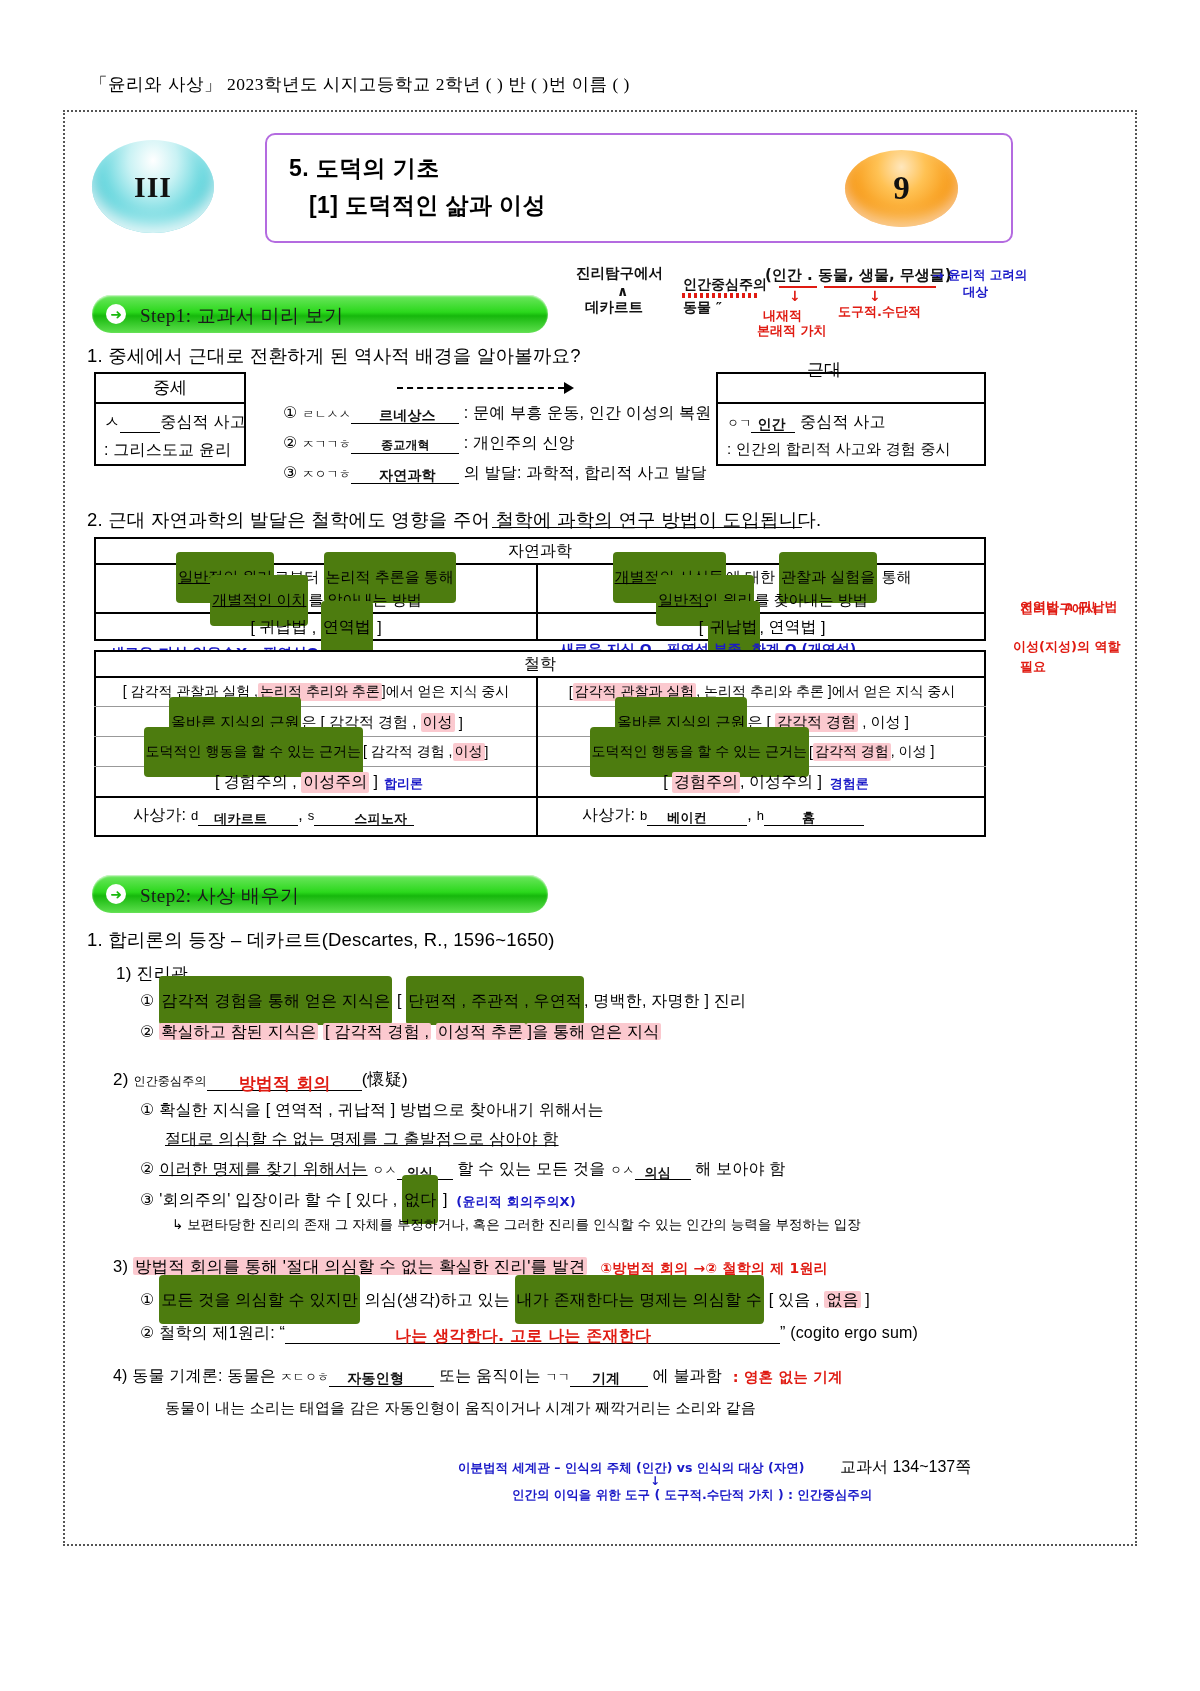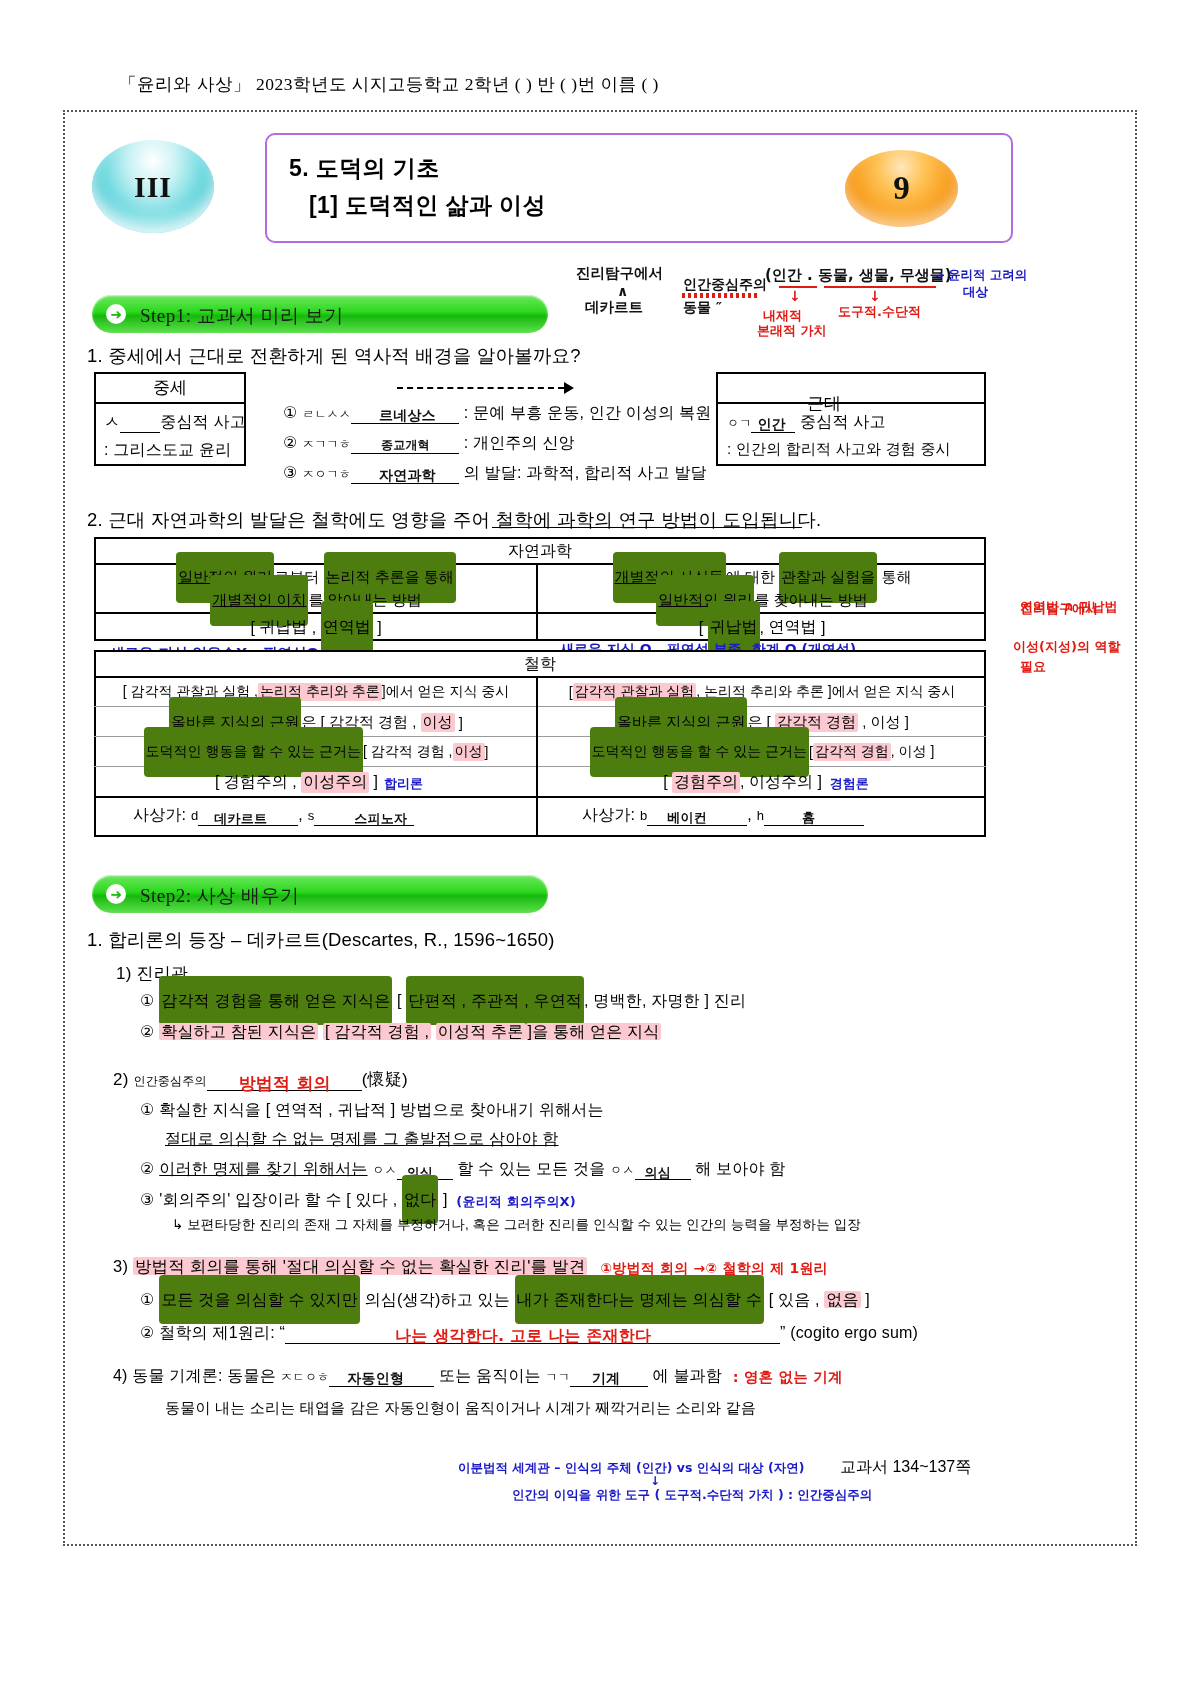--- a/index.html
+++ b/index.html
@@ -12,21 +12,21 @@
     overflow:hidden;
   }
   .page{position:absolute;inset:0;}
 
   
   .hdr{
     position:absolute;left:90px;top:72px;width:1020px;
     font-size:17.5px;letter-spacing:.5px;white-space:nowrap;
     font-family:"Liberation Serif","DejaVu Serif",serif;
   }
-  .hdr .bk{font-family:"DejaVu Sans",sans-serif;margin-left:29px;}
+  .hdr .bk{font-family:"DejaVu Sans",sans-serif;}
 
   
   .sheet{
     position:absolute;left:63px;top:110px;width:1074px;height:1436px;
     border:2px dotted #555;
     box-sizing:border-box;
   }
 
   
   .chapbubble{
@@ -176,21 +176,21 @@
     <span>: 개인주의 신앙</span>
   </div>
   <div class="sub" style="left:283px;top:463px;font-size:16px;">
     <span>③</span>
     <span style="font-size:12px;">ㅈㅇㄱㅎ</span><span class="blank" style="width:108px;position:relative;"><span class="hw hw-blk" style="position:absolute;left:28px;top:-16px;font-size:14px;">자연과학</span></span>
     <span>의 발달: 과학적, 합리적 사고 발달</span>
   </div>
 
   <div class="tbl" style="left:716px;top:372px;width:270px;height:94px;"></div>
   <div class="tline" style="left:716px;top:402px;width:270px;height:1.6px;"></div>
-  <div class="cellc" style="left:716px;top:390px;width:216px;height:27px;font-size:17px;">근대</div>
+  <div class="cellc" style="left:716px;top:356px;width:216px;height:27px;font-size:17px;">근대</div>
   <div class="sub" style="left:727px;top:412px;font-size:16px;">
     <span style="font-size:12px;">ㅇㄱ</span><span class="blank" style="width:44px;position:relative;"><span class="hw hw-blk" style="position:absolute;left:6px;top:-16px;font-size:14px;">인간</span></span>
     <span>중심적 사고</span>
   </div>
   <div class="sub" style="left:727px;top:440px;font-size:15px;">: 인간의 합리적 사고와 경험 중시</div>
 
   <div class="q" style="left:87px;top:507px;">
     <span>2. 근대 자연과학의 발달은 철학에도 영향을 주어 철학에 과학의 연구 방법이 도입됩니다.</span>
   </div>
   <div style="position:absolute;left:492px;top:527px;width:310px;height:1.4px;background:#000;"></div>

